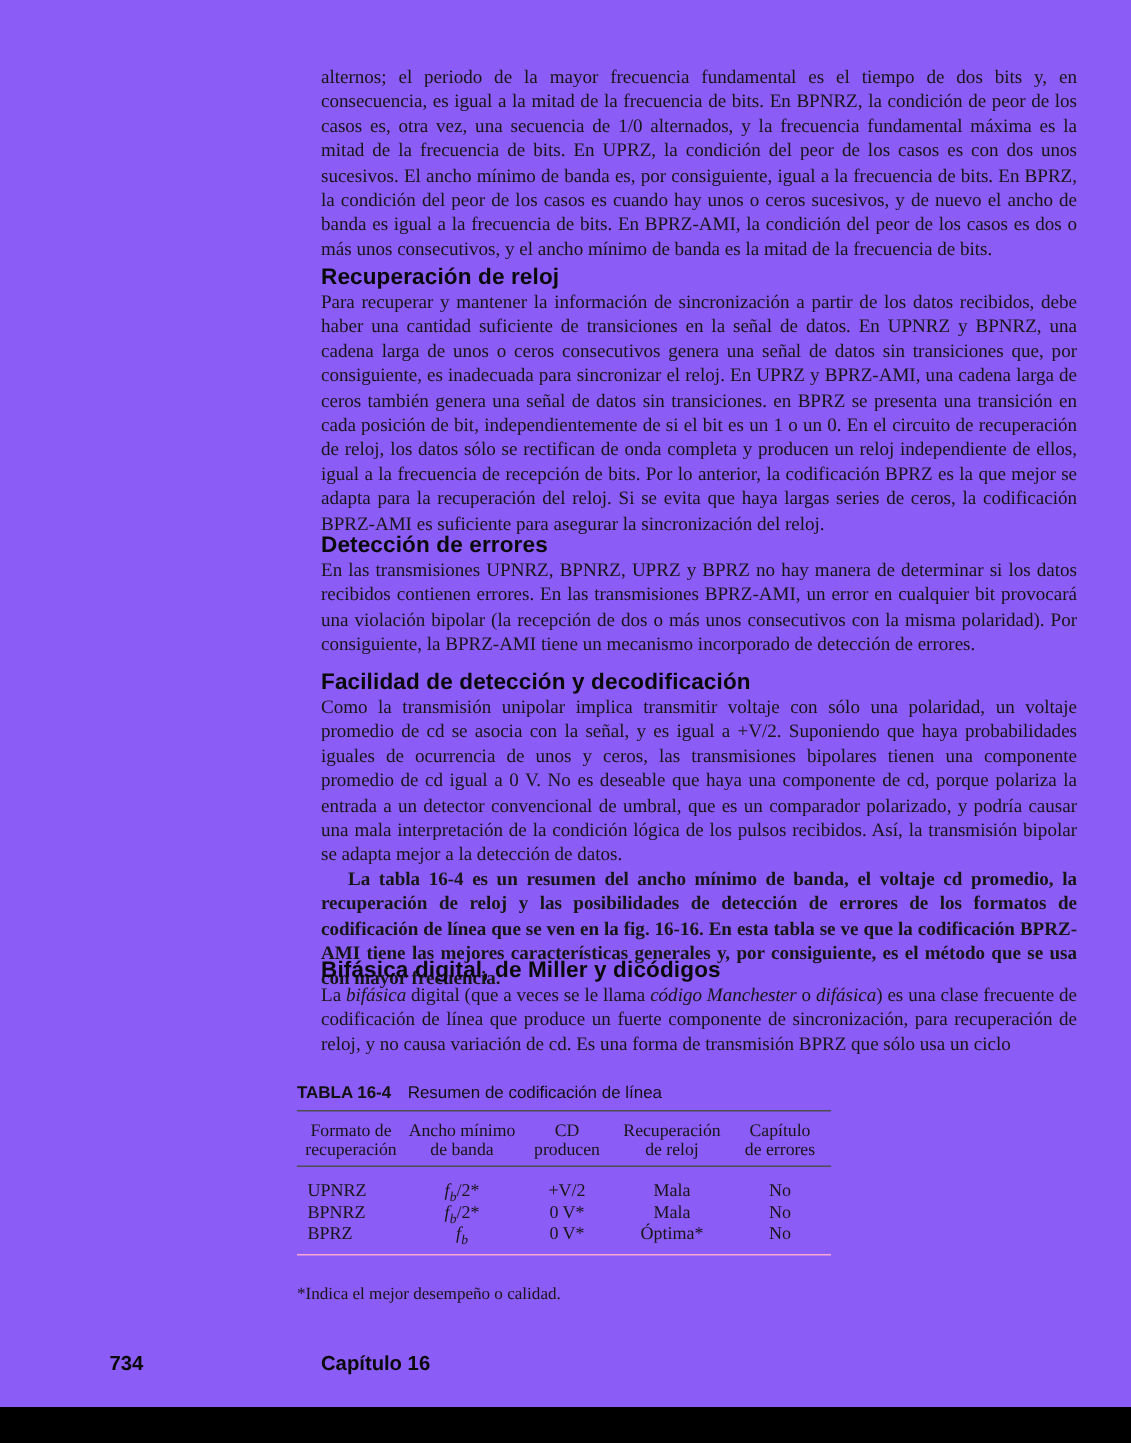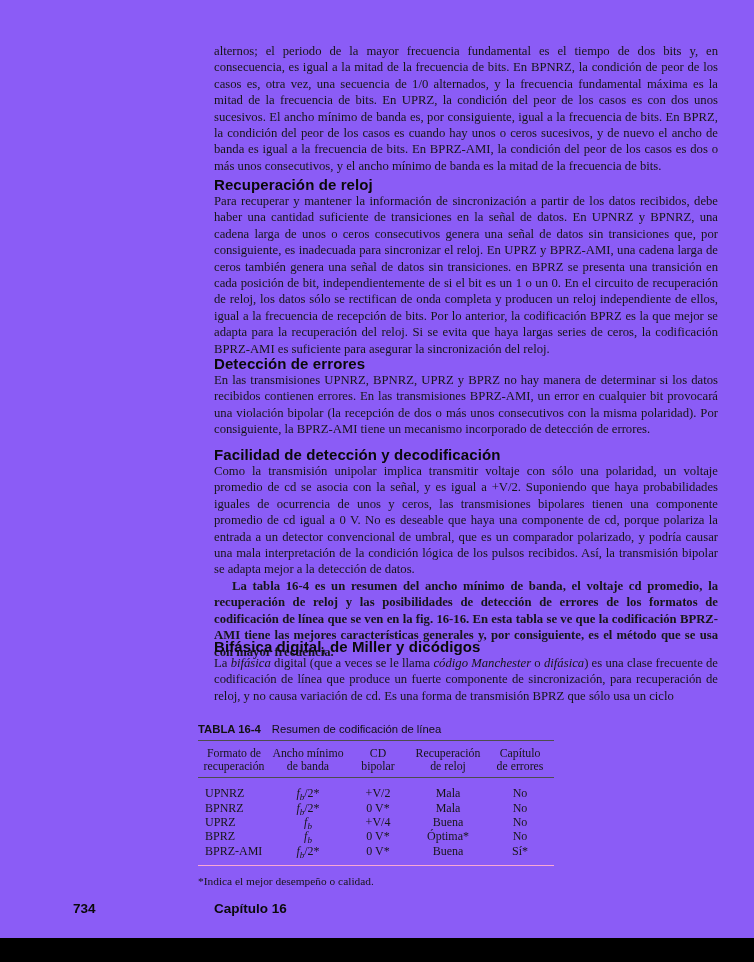--- a/index.html
+++ b/index.html
@@ -72,21 +72,21 @@
     text-align: center;
     padding: 0;
     color: #161616;
   }
   table.ltable td.colL { text-align: left; padding-left: 7px; }
   table.ltable tbody tr:first-child td { padding-top: 8px; margin-left: 45px; }
   table.ltable tbody tr:last-child td { padding-bottom: 7px; }
   table.ltable i { font-style: italic; }
   table.ltable sub { font-style: italic; font-size: 9px; line-height: 0; }
   .footnote {
-    margin-top: 9px;
+    margin-top: 20px;
     font-size: 11.4px;
     line-height: 13px;
     color: #161616;
   }
   
   .pagenum {
     position: absolute; left: 73px; top: 901px;
     font-family: "Liberation Sans", sans-serif;
     font-weight: bold; font-size: 13.5px; color: #0a0a0a;
   }
@@ -144,21 +144,21 @@
           <th>
             <div>Formato de</div>
               <div>recuperación</div>
           </th>
           <th>
             <div>Ancho mínimo</div>
               <div>de banda</div>
           </th>
           <th>
             <div>CD</div>
-              <div>bipolar</div>
+              <div>producen</div>
           </th>
           <th>
             <div>Recuperación</div>
               <div>de reloj</div>
           </th>
           <th>
             <div>Capítulo</div>
               <div>de errores</div>
           </th>
         </tr>
@@ -172,40 +172,26 @@
           <td>No</td>
         </tr>
         <tr>
           <td class="colL">BPNRZ</td>
           <td><i>f</i><sub>b</sub><span>/2*</span></td>
           <td>0 V*</td>
           <td>Mala</td>
           <td>No</td>
         </tr>
         <tr>
-          <td class="colL">UPRZ</td>
-          <td><i>f</i><sub>b</sub><span></span></td>
-          <td>+V/4</td>
-          <td>Buena</td>
-          <td>No</td>
-        </tr>
-        <tr>
           <td class="colL">BPRZ</td>
           <td><i>f</i><sub>b</sub><span></span></td>
           <td>0 V*</td>
           <td>Óptima*</td>
           <td>No</td>
         </tr>
-        <tr>
-          <td class="colL">BPRZ-AMI</td>
-          <td><i>f</i><sub>b</sub><span>/2*</span></td>
-          <td>0 V*</td>
-          <td>Buena</td>
-          <td>Sí*</td>
-        </tr>
       </tbody>
     </table>
 
     <div class="footnote">*Indica el mejor desempeño o calidad.</div>
   </div>
 
   <span class="pagenum">734</span>
   <span class="chapterlabel">Capítulo 16</span>
 
   <div class="bottom-bar"></div>

